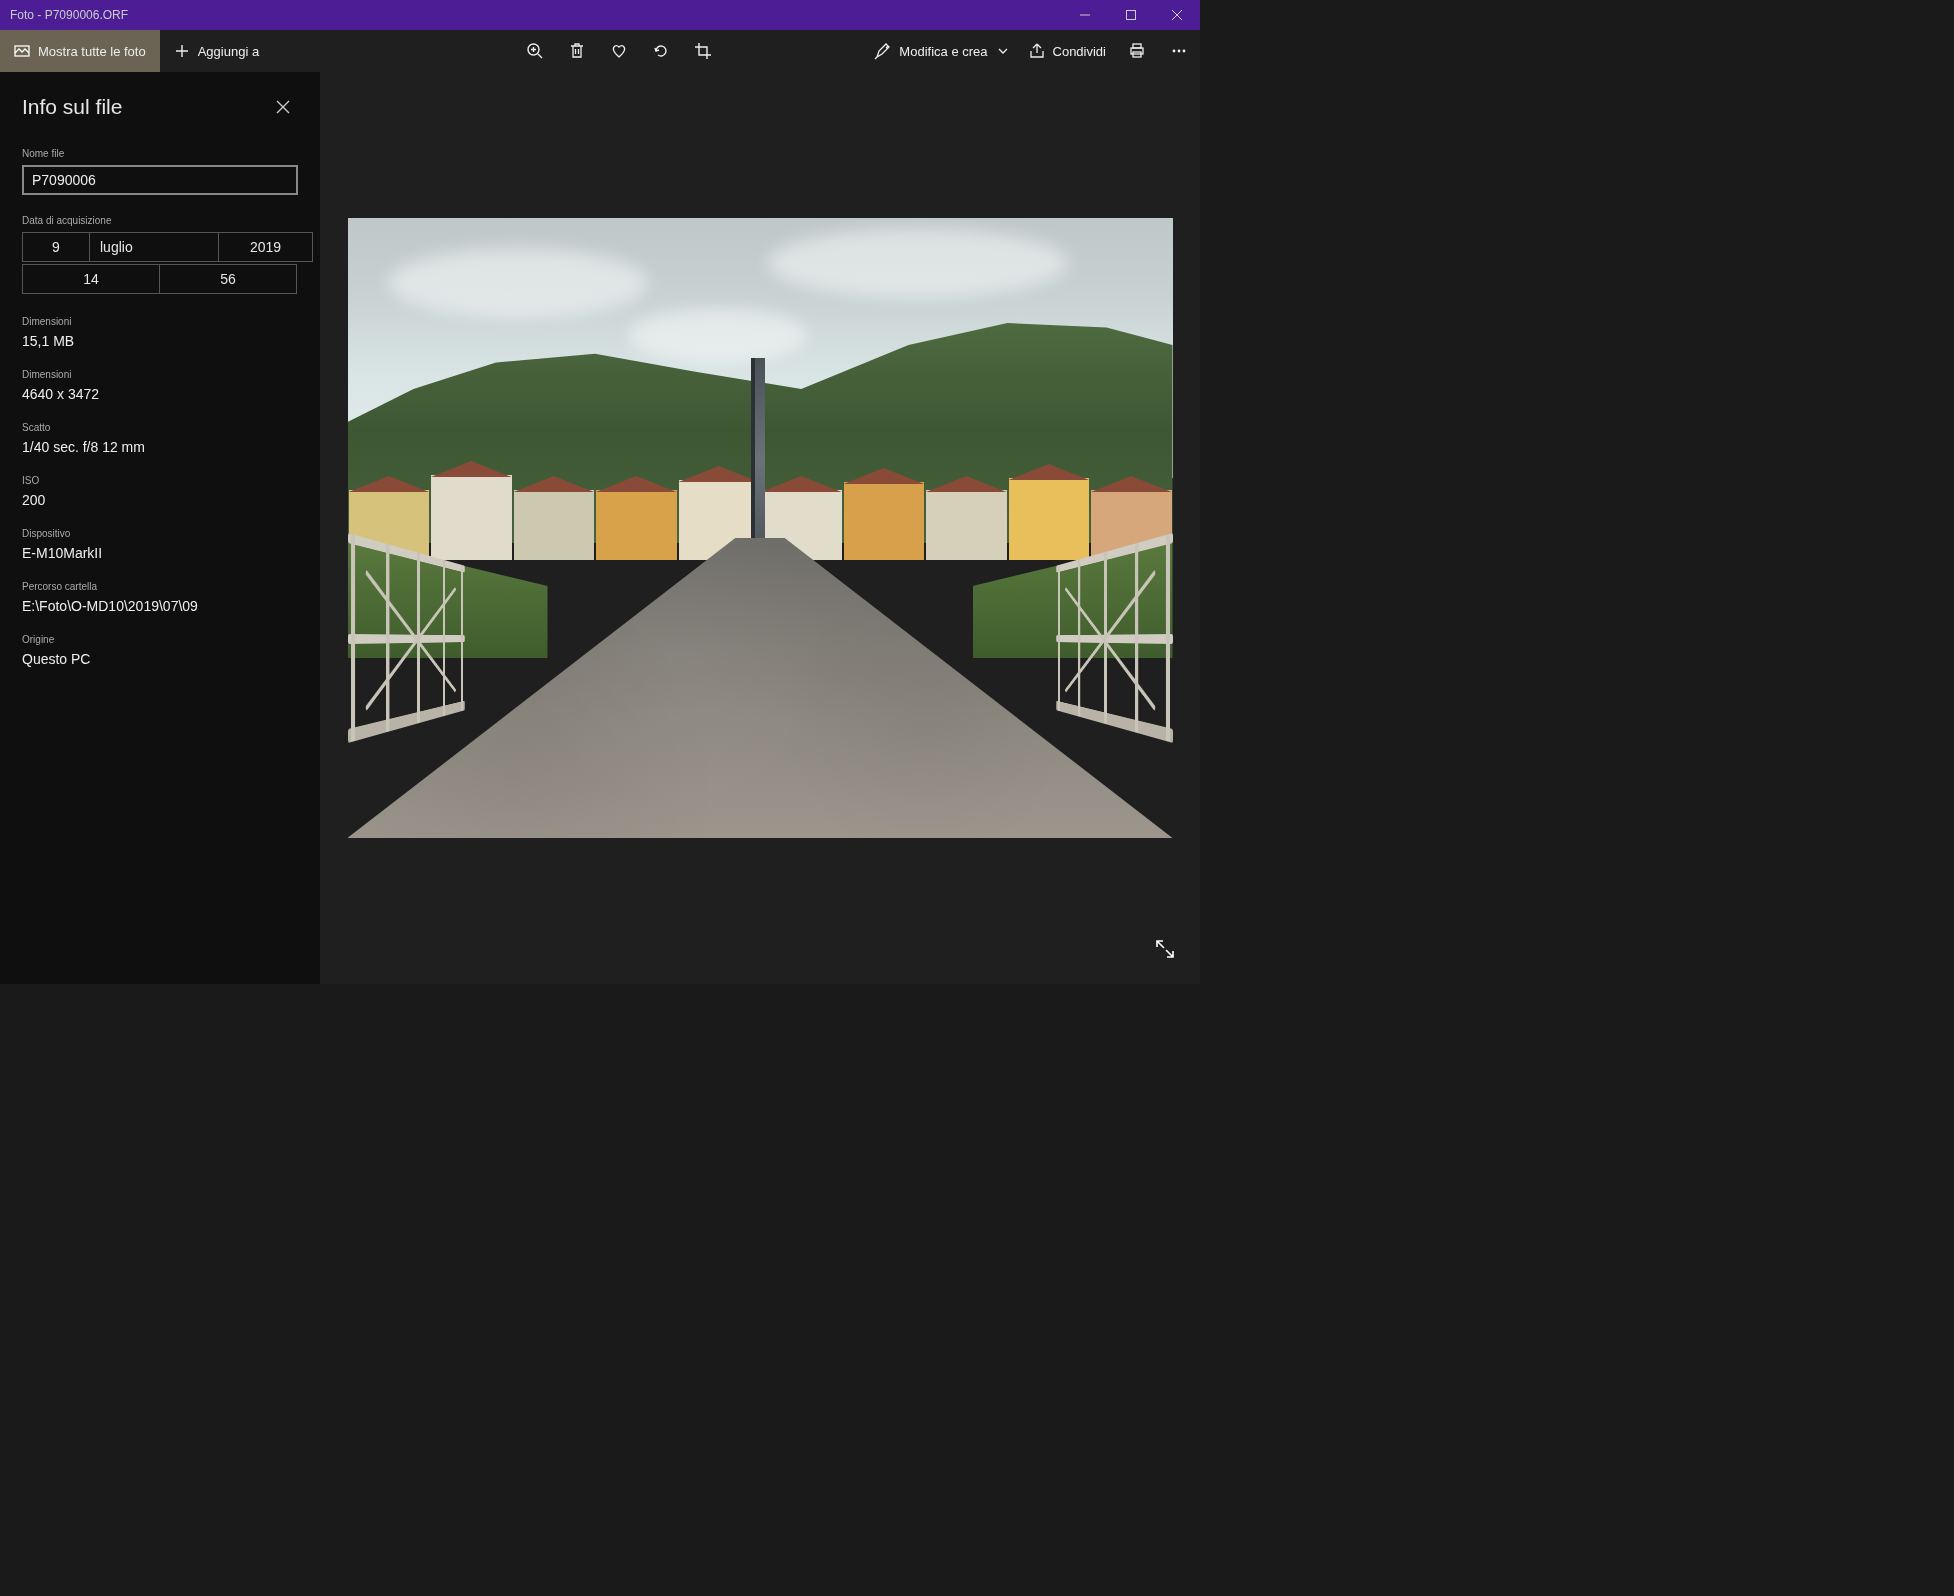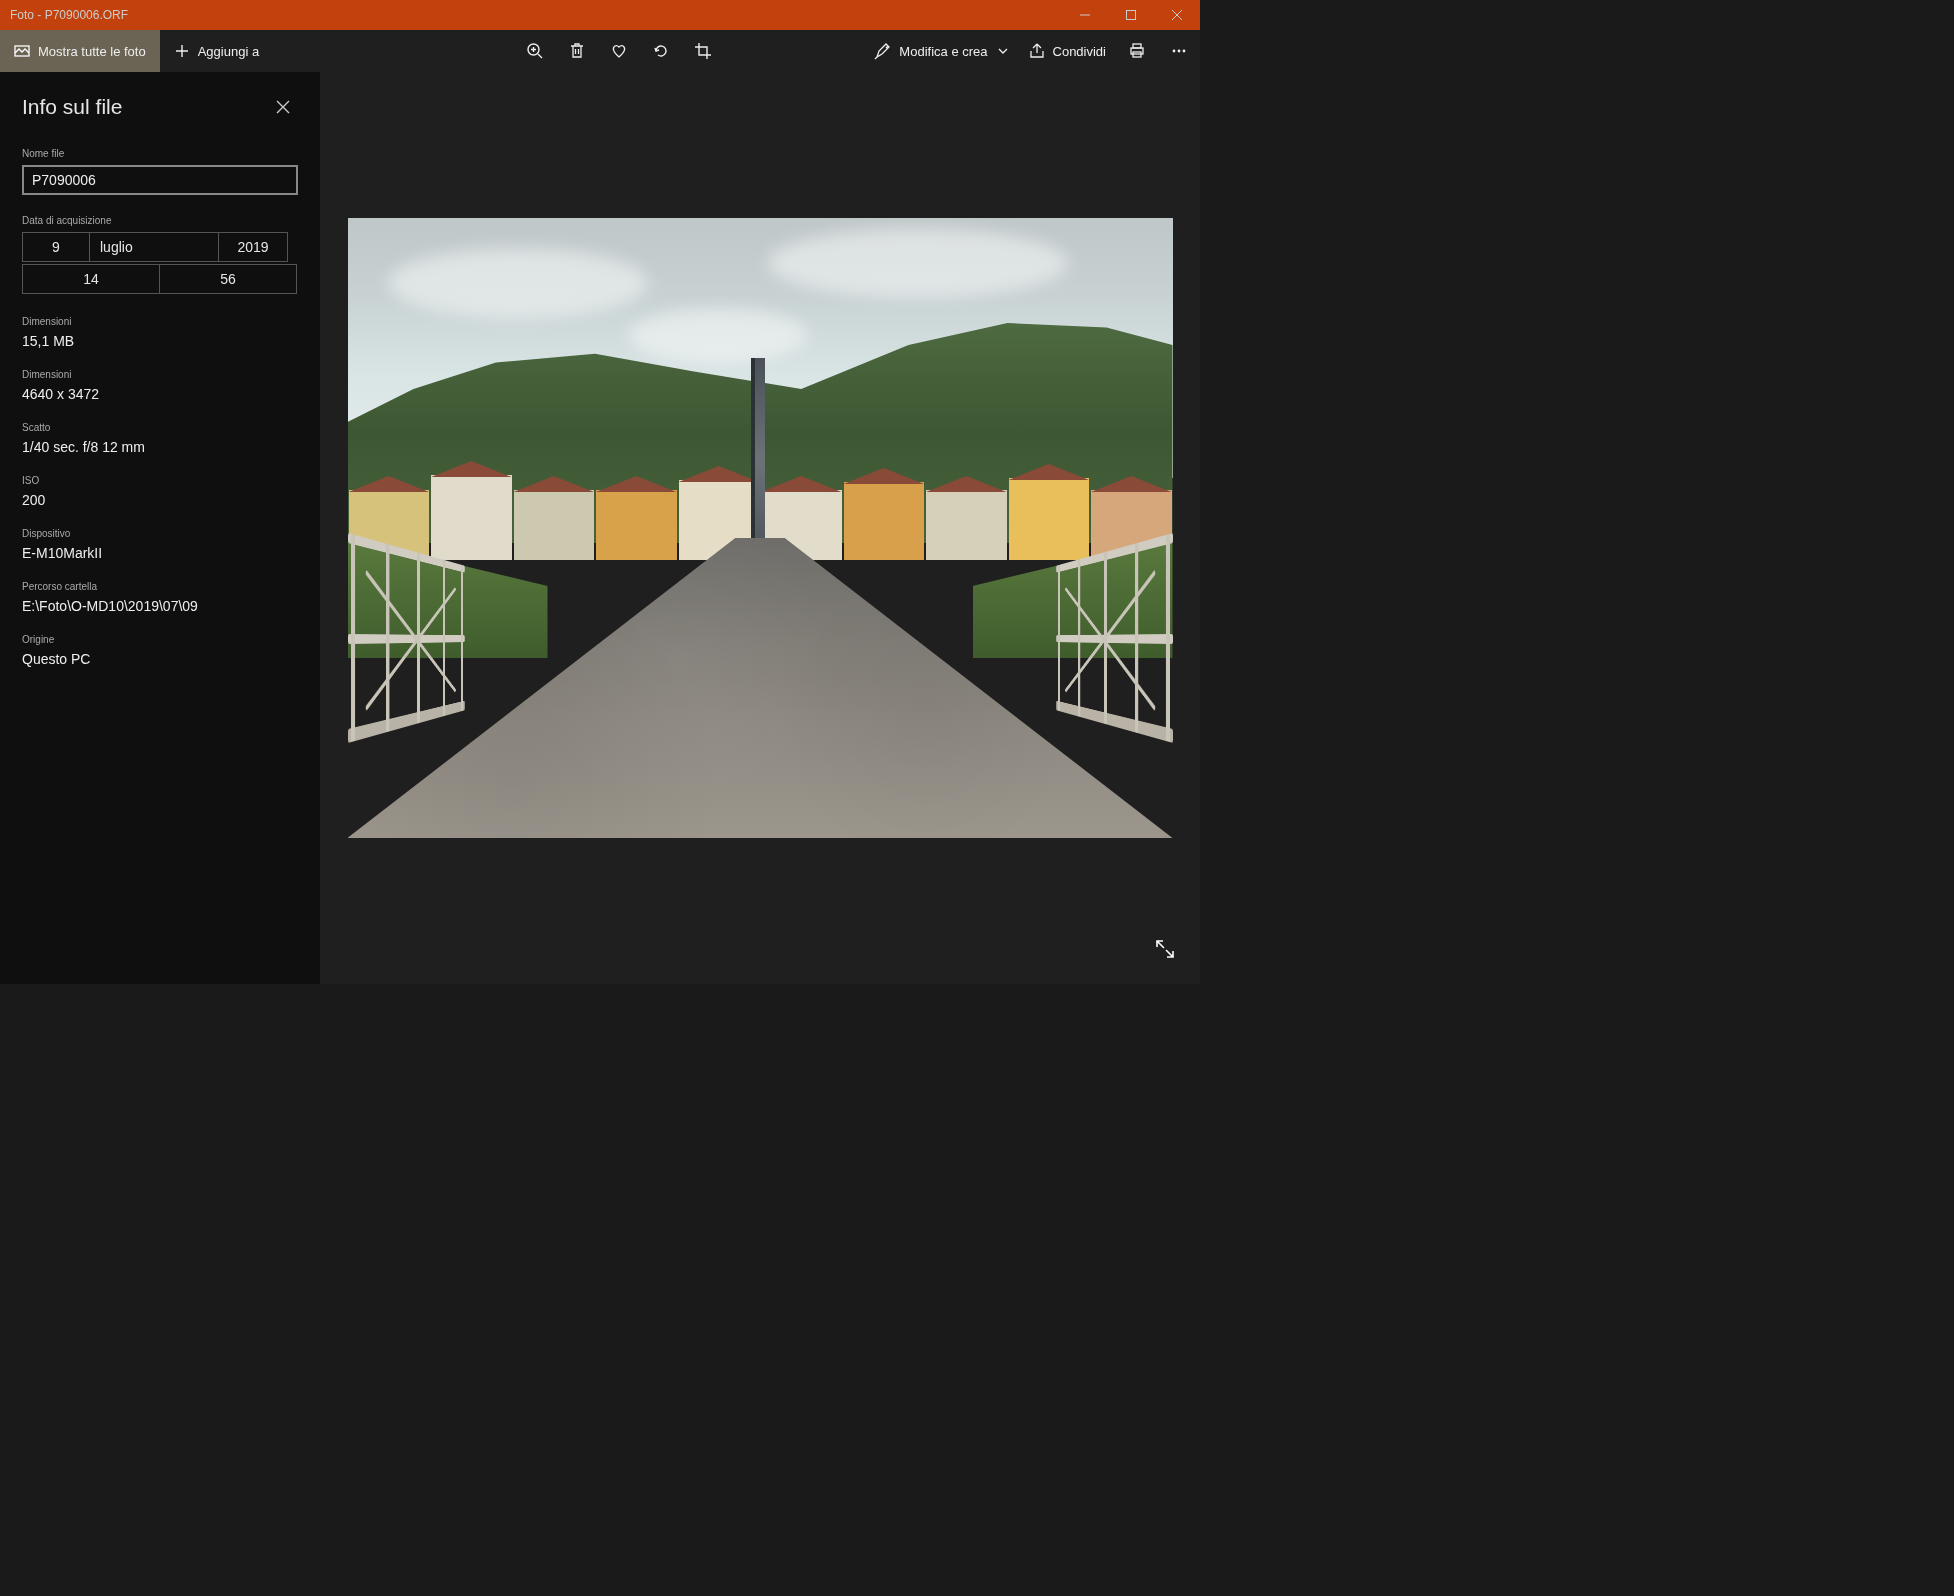--- a/index.html
+++ b/index.html
@@ -1,20 +1,20 @@
 <!DOCTYPE html>
 <html><head>
 <meta charset="utf-8">
 <style>
   * { margin: 0; padding: 0; box-sizing: border-box; font-family: "Segoe UI", Tahoma, sans-serif; }
   html, body { width: 100%; height: 100%; background: #1a1a1a; color: #fff; overflow: hidden; }
   .window { width: 1200px; height: 984px; background: #1f1f1f; display: flex; flex-direction: column; position: relative; }
 
   
-  .titlebar { height: 30px; background: #c2410c; display: flex; align-items: center; justify-content: space-between; padding-left: 10px; }
+  .titlebar { height: 30px; background: #4c1d95; display: flex; align-items: center; justify-content: space-between; padding-left: 10px; }
   .titlebar-title { font-size: 12px; color: #ccc; }
   .titlebar-controls { display: flex; height: 100%; }
   .titlebar-btn { width: 46px; height: 30px; display: flex; align-items: center; justify-content: center; color: #ccc; font-size: 10px; cursor: pointer; }
 
   
   .commandbar { height: 42px; background: #1f1f1f; display: flex; align-items: flex-start; }
   .tab-btn { height: 42px; padding: 0 14px; display: flex; align-items: center; gap: 8px; font-size: 13px; color: #eee; cursor: pointer; }
   .tab-btn.active { background: #6b6353; }
   .tab-btn svg, .cmd-btn svg { flex-shrink: 0; }
   .cmd-spacer { flex: 1; }
@@ -34,21 +34,21 @@
   .field-value { font-size: 14px; color: #eee; margin-bottom: 20px; }
 
   .input-box { border: 2px solid #555; height: 30px; display: flex; align-items: center; padding: 0 8px; font-size: 14px; margin-bottom: 20px; background: #0f0f0f; color: #eee; width: 100%; }
   .input-box.selected { border-color: #888; }
 
   .date-row { display: flex; margin-bottom: 2px; }
   .date-cell { border: 1px solid #555; height: 30px; display: flex; align-items: center; justify-content: center; font-size: 14px; flex-shrink: 0; margin-left: -1px; }
   .date-cell:first-child { margin-left: 0; }
   .date-day { width: 68px; }
   .date-month { width: 130px; padding-left: 10px; justify-content: flex-start; }
-  .date-year { width: 70px; }
+  .date-year { width: 95px; }
   .date-hour, .date-min { width: 138px; }
   .date-block { margin-bottom: 22px; }
 
   
   .viewer { flex: 1; background: #1f1f1f; display: flex; align-items: center; justify-content: center; position: relative; }
   .photo { width: 825px; height: 620px; position: relative; overflow: hidden; }
 
   
   .sky { position: absolute; top: 0; left: 0; right: 0; height: 260px;
          background: linear-gradient(to bottom, #bfc7c8 0%, #c8d2d3 30%, #d9e4e4 60%, #e6efef 100%); }

